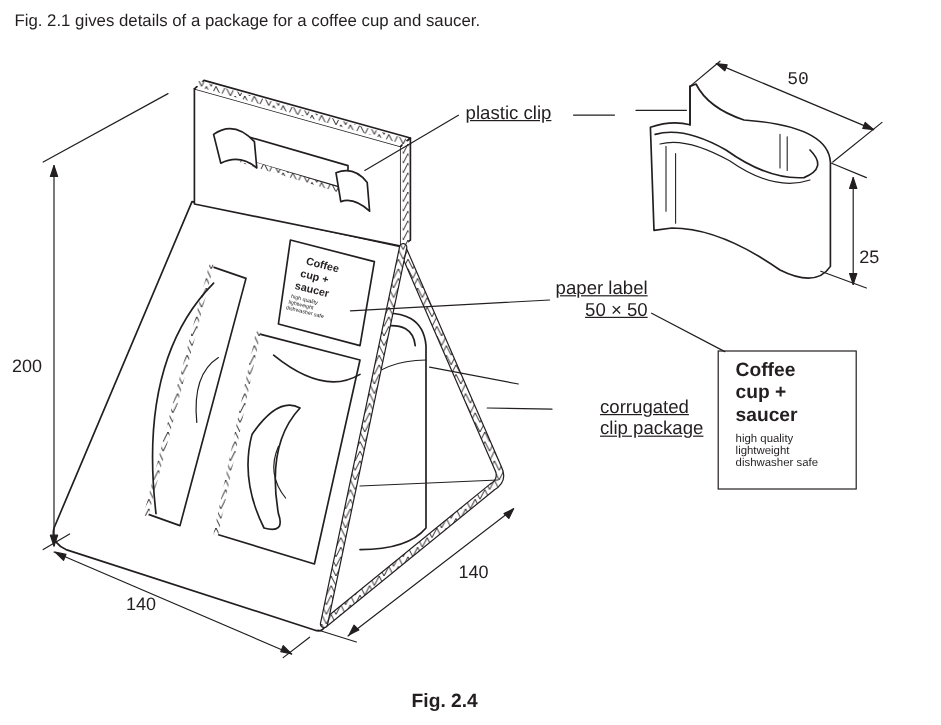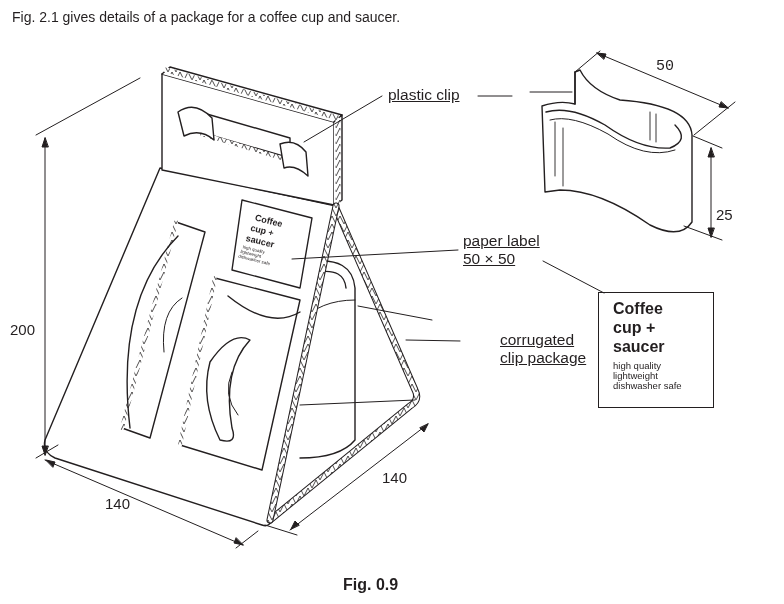--- a/index.html
+++ b/index.html
@@ -130,39 +130,39 @@
     <text class="small-label-text" x="2" y="6" font-size="9" font-weight="bold">Coffee</text>
     <text class="small-label-text" x="0" y="17" font-size="9" font-weight="bold">cup +</text>
     <text class="small-label-text" x="-2" y="28" font-size="9" font-weight="bold">saucer</text>
     <text class="small-label-text" x="-3" y="36" font-size="4.5">high quality</text>
     <text class="small-label-text" x="-4" y="41" font-size="4.5">lightweight</text>
     <text class="small-label-text" x="-5" y="46" font-size="4.5">dishwasher safe</text>
   </g>
 </svg>
 
 <div class="lbl" style="left:388px; top:86px;">plastic clip</div>
-<div class="lbl" style="left:463px; top:232px;">
+<div class="lbl" style="left:463px; top:232px;text-align:right;">
   <div>paper label</div>
   <div>50 × 50</div>
 </div>
 <div class="lbl" style="left:464px; top:331px;margin-left:36px;">
   <div>corrugated</div>
   <div>clip package</div>
 </div>
 
-<div class="dim" style="left:10px; top:297px;margin-top:24px;">200</div>
+<div class="dim" style="left:10px; top:297px;">200</div>
 <div class="dim" style="left:105px; top:495px;">140</div>
 <div class="dim" style="left:382px; top:469px;">140</div>
 <div class="dim" style="left:656px; top:58px;font-family:Liberation Mono, monospace;">50</div>
 <div class="dim" style="left:716px; top:185px;margin-top:21px;">25</div>
 
 <div class="label-box">
   <div class="t">Coffee</div>
   <div class="t">cup +</div>
   <div class="t">saucer</div>
   <div class="s">
     <div>high quality</div>
     <div>lightweight</div>
     <div>dishwasher safe</div>
   </div>
 </div>
 
-<div class="caption">Fig. 0.9</div>
+<div class="caption">Fig. 2.4</div>
 
 </body></html>

